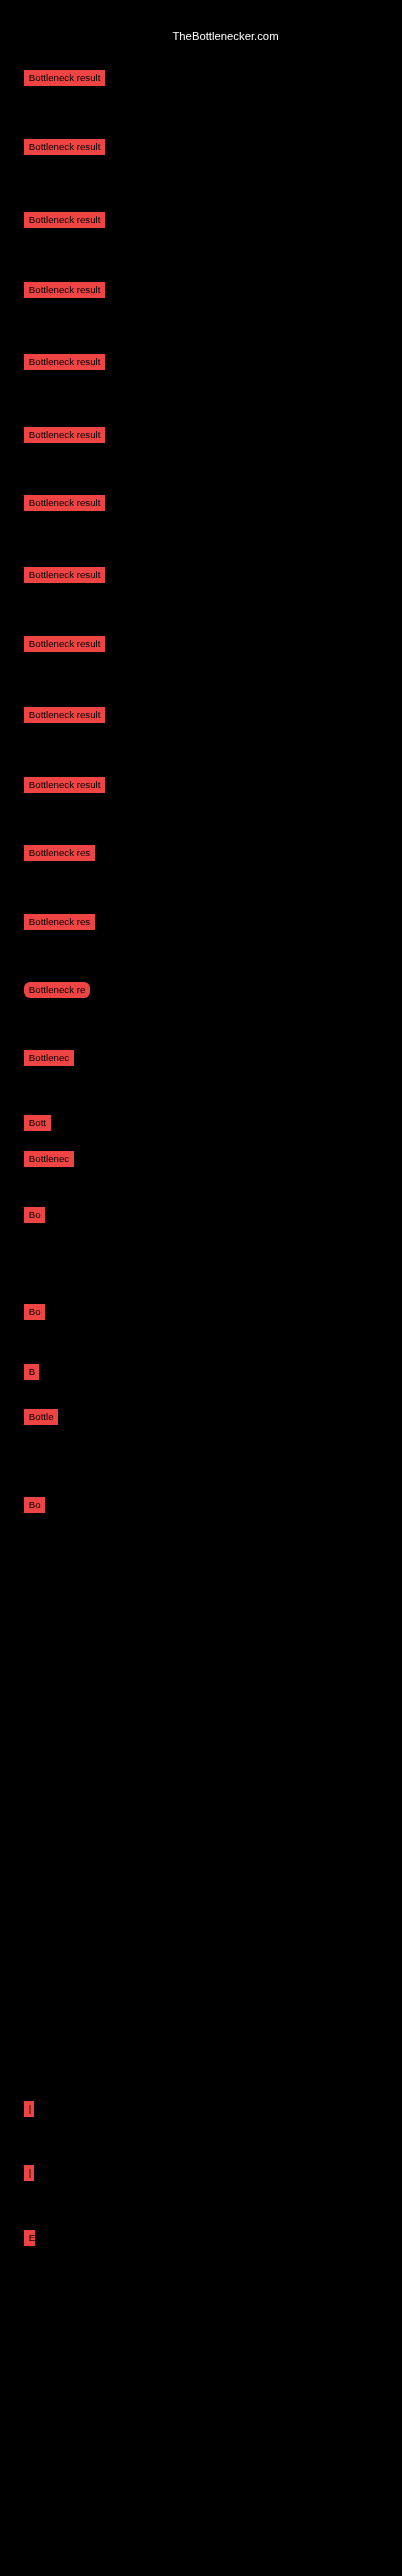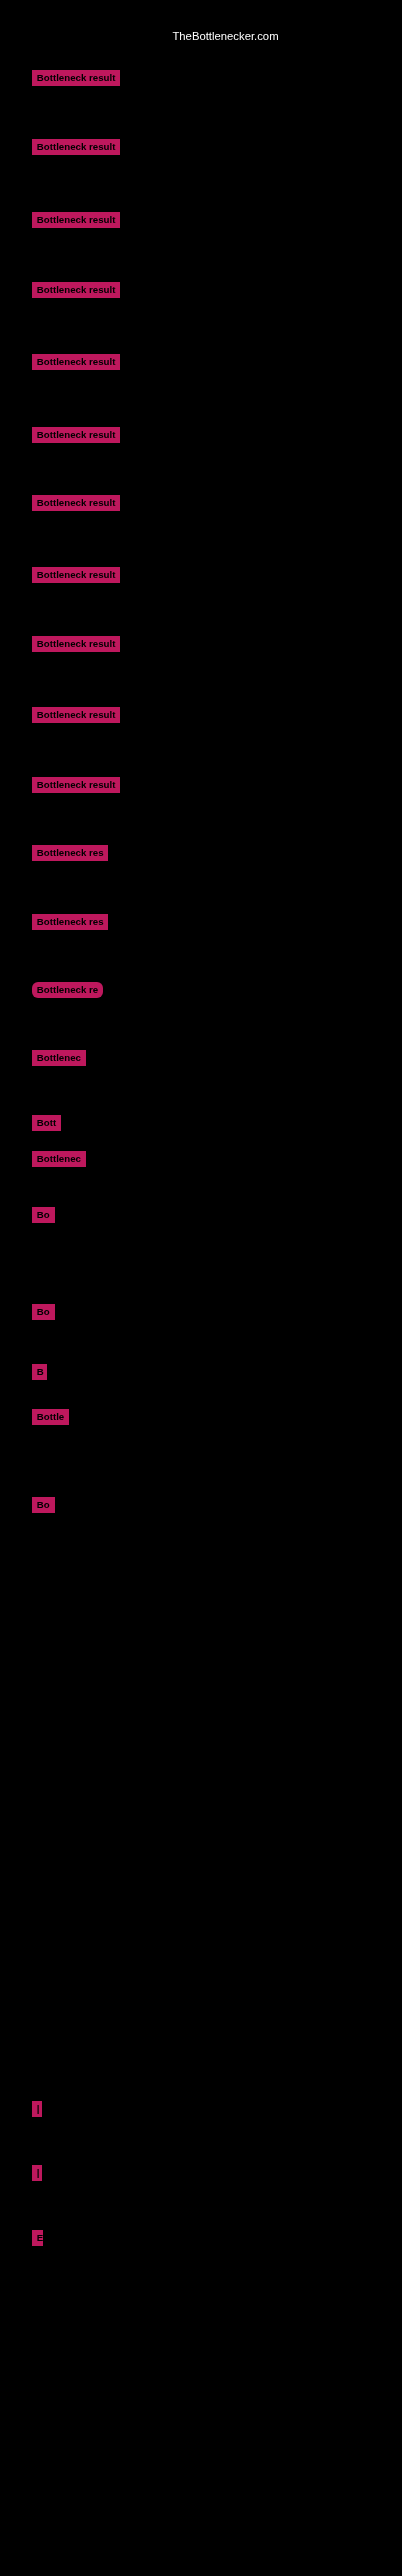--- a/index.html
+++ b/index.html
@@ -15,28 +15,28 @@
       position: relative;
     }
     .site-title {
       text-align: center;
       color: #ffffff;
       font-size: 11.3px;
       padding: 6.4px 0;
       width: 100%;
     }
     .bottleneck-badge {
-      background-color: #be185d;
+      background-color: #ef4444;
       color: #000000;
       font-size: 9.7px;
-      font-weight: bold;
+      font-weight: normal;
       padding: 2.4px 4.8px;
       display: inline-block;
       position: absolute;
-      left: 8px;
+      left: 0;
       white-space: nowrap;
       overflow: hidden;
     }
   </style>
 </head>
 <body>
 
 <div class="site-title">
   <span>TheBottlenecker.com</span>
 </div>

